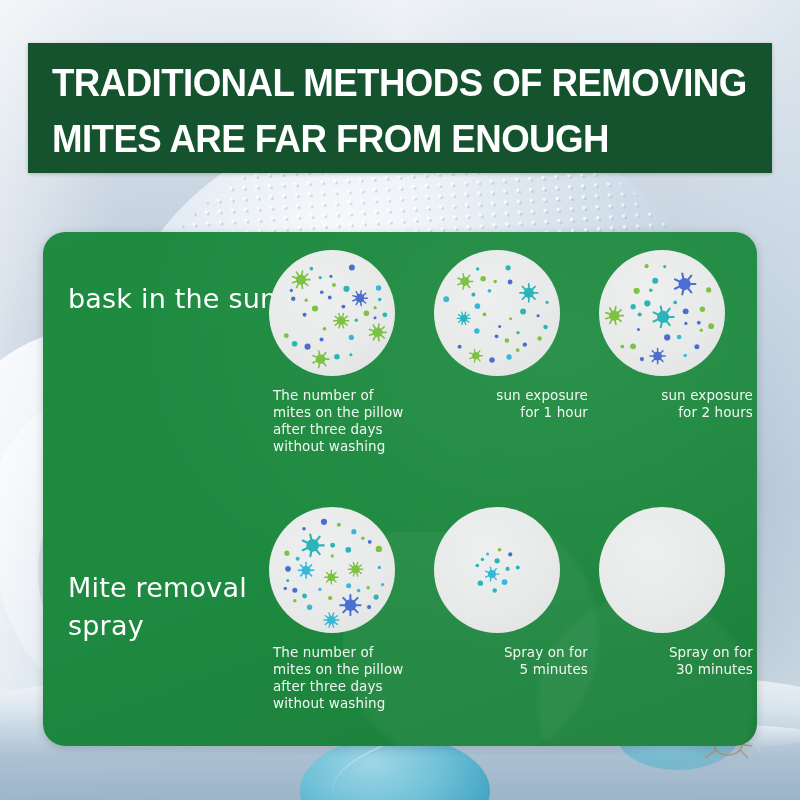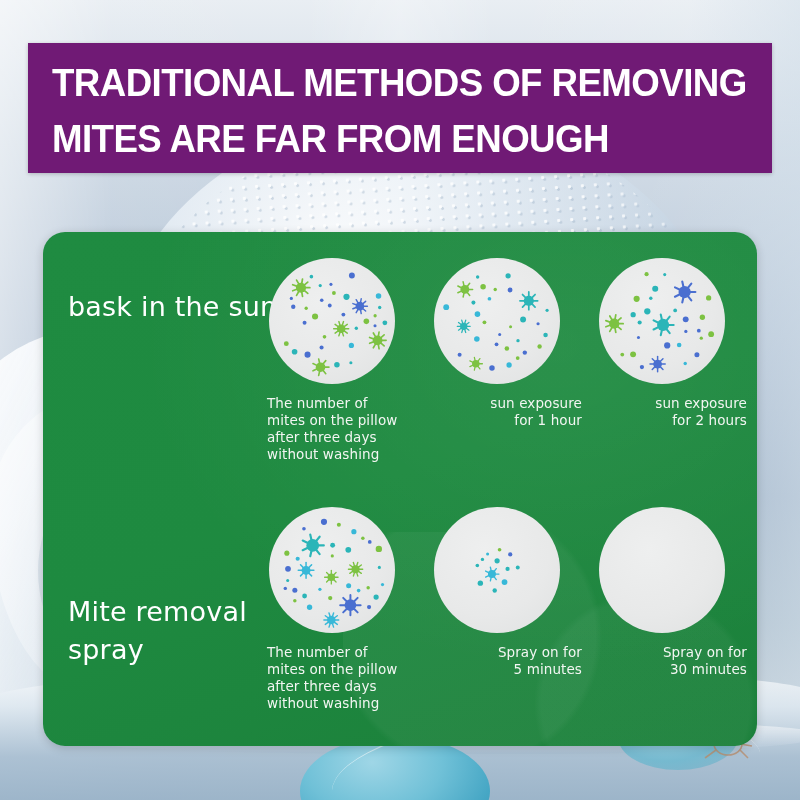--- a/index.html
+++ b/index.html
@@ -160,21 +160,21 @@
     transform: rotate(-3deg);
   }
 
   
   .banner {
     position: absolute;
     left: 28px;
     top: 43px;
     width: 744px;
     height: 130px;
-    background: #701a75;
+    background: #14532d;
     box-shadow: 0 1px 4px rgba(0,0,0,0.22);
     box-sizing: border-box;
     padding: 12px 20px 10px 24px;
   }
   .banner-line {
     color: #ffffff;
     font-family: "Liberation Sans", sans-serif;
     font-weight: 700;
     font-size: 39px;
     line-height: 56px;
@@ -209,35 +209,35 @@
       radial-gradient(circle at 72% 66%, rgba(255,255,255,0.04) 0 30%, rgba(255,255,255,0) 32%);
     pointer-events: none;
   }
 
   .row {
     position: absolute;
     left: 0;
     width: 100%;
     height: 257px;
   }
-  .row-1 { top: 8px; }
+  .row-1 { top: 0; }
   .row-2 { top: 257px; }
 
   .row-label {
     position: absolute;
     left: 25px;
     top: 48px;
     width: 215px;
     color: #ffffff;
     font-family: "DejaVu Sans", sans-serif;
     font-size: 27px;
     line-height: 38px;
     letter-spacing: 0.2px;
   }
-  .row-2 .row-label { top: 104px; }
+  .row-2 .row-label { top: 80px; }
 
   .cell {
     position: absolute;
     top: 18px;
     width: 164px;
   }
   .cell-1 { left: 222px; }
   .cell-2 { left: 387px; }
   .cell-3 { left: 552px; }
 
@@ -247,21 +247,21 @@
     height: 126px;
     margin-left: 4px;
     border-radius: 50%;
     background: radial-gradient(circle at 40% 34%, #eeefef 0%, #e8e9e9 58%, #dfe1e1 100%);
     overflow: hidden;
   }
   .dish svg { display: block; }
 
   .caption {
     margin-top: 11px;
-    margin-left: 2px;
+    margin-left: 8px;
     color: #f2f6f2;
     font-family: "DejaVu Sans", sans-serif;
     font-size: 13.5px;
     line-height: 17px;
     letter-spacing: 0.1px;
     white-space: pre-line;
   }
   .cell-1 .caption { width: 160px; }
   .cell-2 .caption, .cell-3 .caption { width: 150px; text-align: right; }
 </style>

